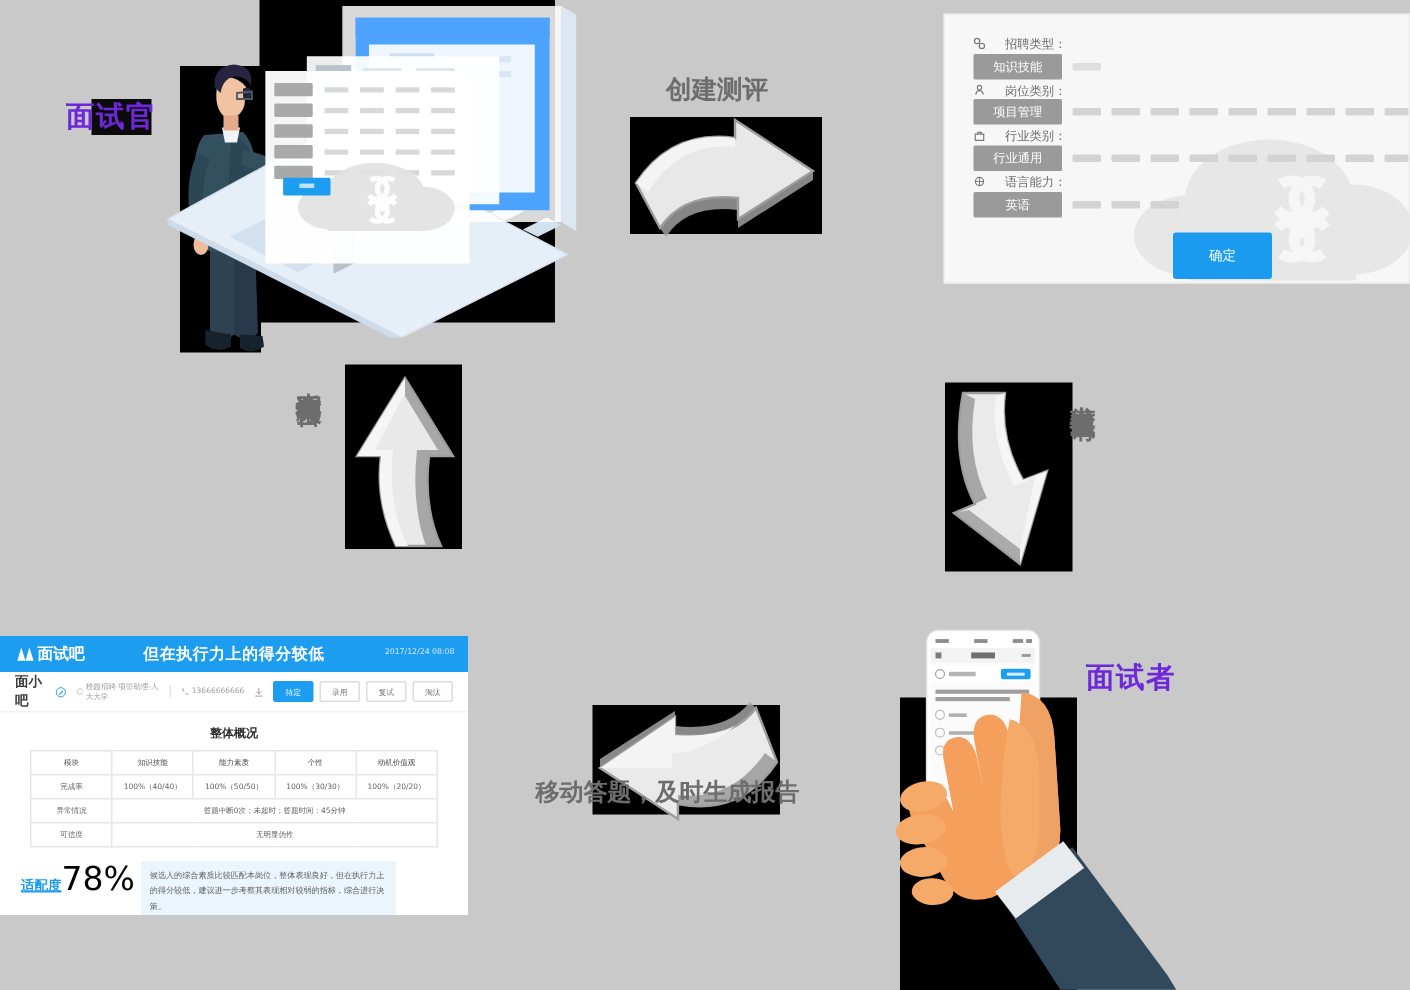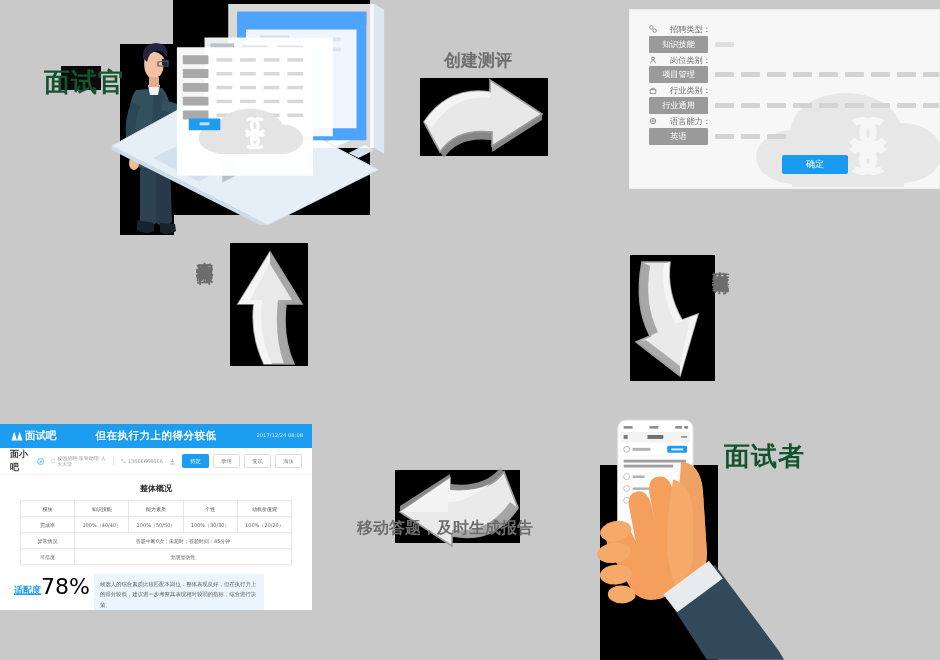--- a/index.html
+++ b/index.html
@@ -11,23 +11,23 @@
   }
   .stage{position:absolute;left:0;top:0;width:940px;height:660px;}
   .abs{position:absolute;}
 
   
   .plate{position:absolute;background:#000;}
 
   
   .role-label{
     position:absolute;
-    color:#14532d;
+    color:#6d28d9;
     font-weight:bold;
-    font-size:26px;
+    font-size:19px;
     letter-spacing:1px;
     line-height:1;
     white-space:nowrap;
     z-index:40;
   }
   .role-label .dark-plate{
     position:absolute;background:#0b0b0b;z-index:-1;
   }
 
   
@@ -68,21 +68,21 @@
   .tag{
     width:59px;height:17px;background:#9a9a9a;color:#ffffff;
     font-size:8.2px;display:flex;align-items:center;justify-content:center;
     border-radius:1px;flex:0 0 59px;
   }
   .dash{height:5px;background:#d3d3d3;border-radius:1px;flex:0 0 auto;}
   .dash.w1{width:19px;}
   .dash.w2{width:16px;}
   .dash.lighter{background:#dedede;}
   .confirm-btn{
-    position:absolute;left:153px;top:146px;width:66px;height:19px;
+    position:absolute;left:153px;top:146px;width:66px;height:31px;
     background:#1a9bf0;color:#fff;font-size:9px;
     display:flex;align-items:center;justify-content:center;border-radius:2px;z-index:5;
   }
 
   
   .report{
     position:absolute;left:0px;top:424px;width:312px;height:186px;
     background:#ffffff;overflow:hidden;
   }
   .rp-head{

